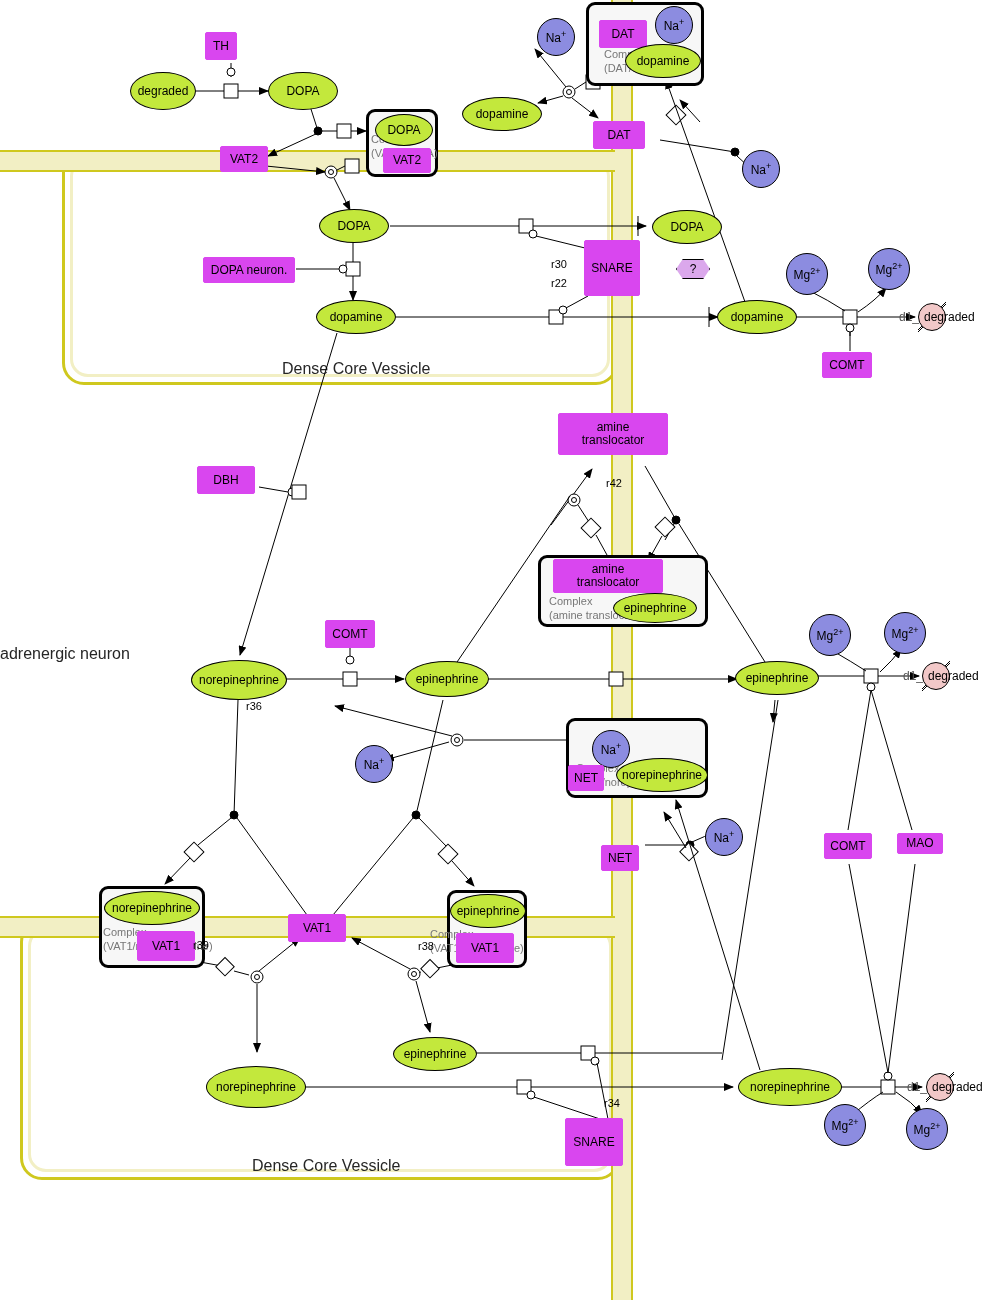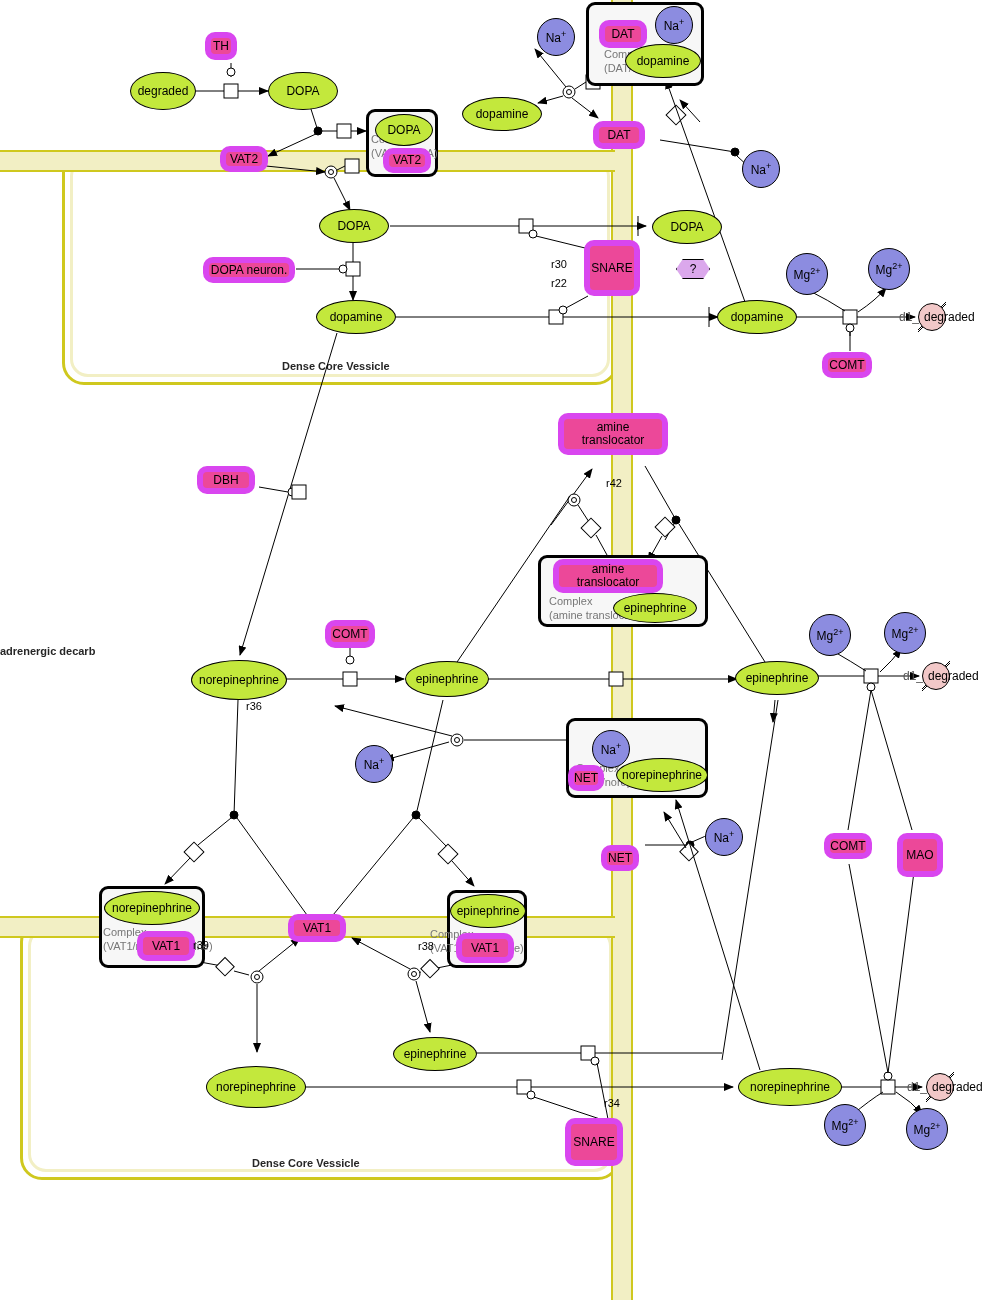--- a/index.html
+++ b/index.html
@@ -6,28 +6,28 @@
   body{font-family:"Liberation Sans",sans-serif;}
   #canvas{position:relative;width:1000px;height:1300px;background:#ffffff;overflow:hidden;}
 
   
   .membrane-h{position:absolute;background:#f2efc4;border-top:2px solid #cfc81e;border-bottom:2px solid #cfc81e;}
   .membrane-v{position:absolute;background:#f2efc4;border-left:2px solid #cfc81e;border-right:2px solid #cfc81e;}
 
   .vessicle{position:absolute;border:3px solid #cfc81e;background:transparent;border-radius:22px;box-sizing:border-box;}
   .vessicle-inner{position:absolute;border:3px solid #f2efc4;background:transparent;border-radius:18px;box-sizing:border-box;}
 
-  .comp-label{position:absolute;font-size:11px;color:#262626;white-space:nowrap;font-weight:bold;}
+  .comp-label{position:absolute;font-size:16px;color:#262626;white-space:nowrap;}
 
   
   .species{position:absolute;box-sizing:border-box;display:flex;align-items:center;justify-content:center;
            text-align:center;color:#000;font-size:12px;line-height:1.05;}
 
   .ellipse{background:#c3e83c;border:1px solid #000;border-radius:50%;}
-  .protein{background:#ec4899;border:6px solid #d946ef;border-radius:10px;}
+  .protein{background:#d946ef;border:1px solid #d946ef;border-radius:2px;}
   .ion{background:#8c8ce0;border:1px solid #000;border-radius:50%;}
   .degraded{background:#f2c8c8;border:1px solid #000;border-radius:50%;}
   .unknown{background:#dba8ec;border:1px solid #000;}
 
   .complex{position:absolute;background:#f7f7f7;border:3px solid #000;box-sizing:border-box;}
   .complex-label{position:absolute;font-size:11px;color:#777;line-height:1.25;white-space:nowrap;}
 
   .rxn-label{position:absolute;font-size:11px;color:#000;white-space:nowrap;}
   .deg-text{position:absolute;font-size:12px;color:#000;white-space:nowrap;}
 
@@ -48,21 +48,21 @@
 
   <div class="vessicle" style="left:20px;top:920px;width:600px;height:260px;"></div>
   <div class="vessicle-inner" style="left:28px;top:928px;width:584px;height:244px;"></div>
 
   <div class="membrane-v" style="left:611px;top:0px;width:18px;height:1300px;"></div>
 
   <div class="membrane-h" style="left:0px;top:150px;width:615px;height:18px;"></div>
 
   <div class="membrane-h" style="left:0px;top:916px;width:615px;height:18px;"></div>
 
-  <span class="comp-label" style="left:0px;top:645px;">adrenergic decarb</span>
+  <span class="comp-label" style="left:0px;top:645px;">adrenergic neuron</span>
   <span class="comp-label" style="left:282px;top:360px;">Dense Core Vessicle</span>
   <span class="comp-label" style="left:252px;top:1157px;">Dense Core Vessicle</span>
 
   <svg class="wires" viewBox="0 0 1000 1300">
     <defs>
       <marker id="arw" markerWidth="10" markerHeight="8" refX="9" refY="4" orient="auto">
         <path d="M0,0 L10,4 L0,8 z" fill="#000"></path>
       </marker>
     </defs>
 
@@ -407,21 +407,21 @@
   <div class="species protein" style="left:601px;top:845px;width:38px;height:26px;">
     <span>NET</span>
   </div>
   <div class="species ion" style="left:705px;top:818px;width:38px;height:38px;">
     <span>Na<sup>+</sup></span>
   </div>
 
   <div class="species protein" style="left:824px;top:833px;width:48px;height:26px;">
     <span>COMT</span>
   </div>
-  <div class="species protein" style="left:897px;top:833px;width:46px;height:44px;">
+  <div class="species protein" style="left:897px;top:833px;width:46px;height:21px;">
     <span>MAO</span>
   </div>
 
   <div class="complex" style="left:99px;top:886px;width:106px;height:82px;border-radius:9px;"></div>
   <span class="complex-label" style="left:103px;top:926px;">
     <span>Complex</span><br>
     <span>(VAT1/norepinephrine)</span>
   </span>
   <div class="species ellipse" style="left:104px;top:891px;width:96px;height:34px;">
     <span>norepinephrine</span>

